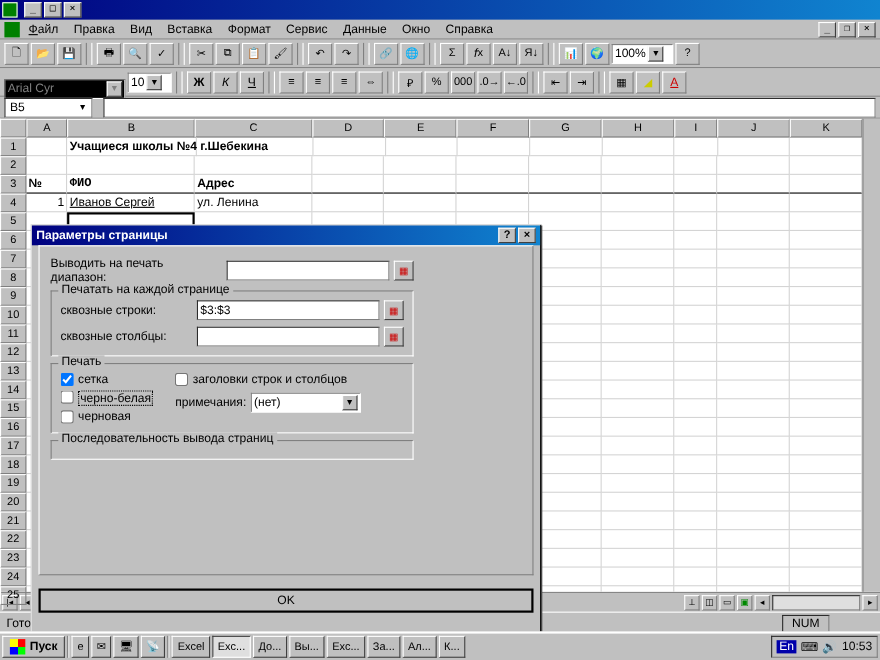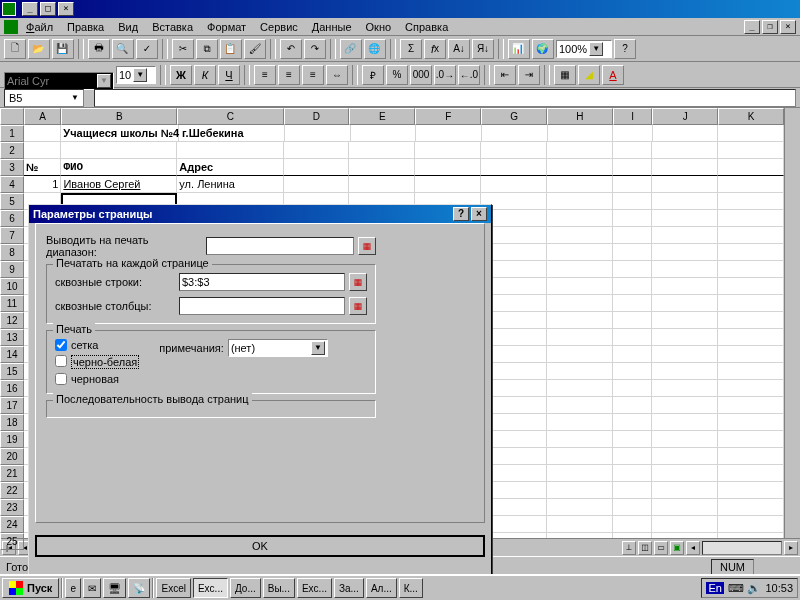--- a/index.html
+++ b/index.html
@@ -620,20 +620,24 @@
           <label class="chk">
               <input type="checkbox" style="">
               <span class="dotted">черно-белая</span>
             </label>
           <label class="chk">
               <input type="checkbox" style="">
               <span>черновая</span>
             </label>
         </div>
         <div style="display:flex;flex-direction:column;gap:6px">
+          <label class="chk">
+              <input type="checkbox" style="">
+              <span>заголовки строк и столбцов</span>
+            </label>
           <div style="display:flex;align-items:center;gap:4px">
             <span class="lbl">примечания:</span>
             <div class="combo" style="width:100px">
                 <span>(нет)</span>
                 <span style="flex:1"></span>
                 <span class="arrow">▼</span>
               </div>
           </div>
         </div>
       </div>

